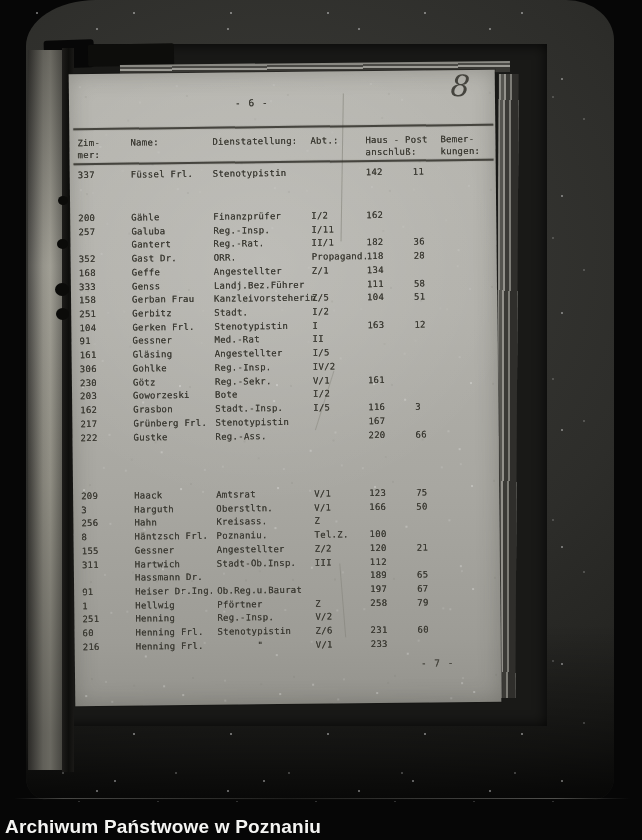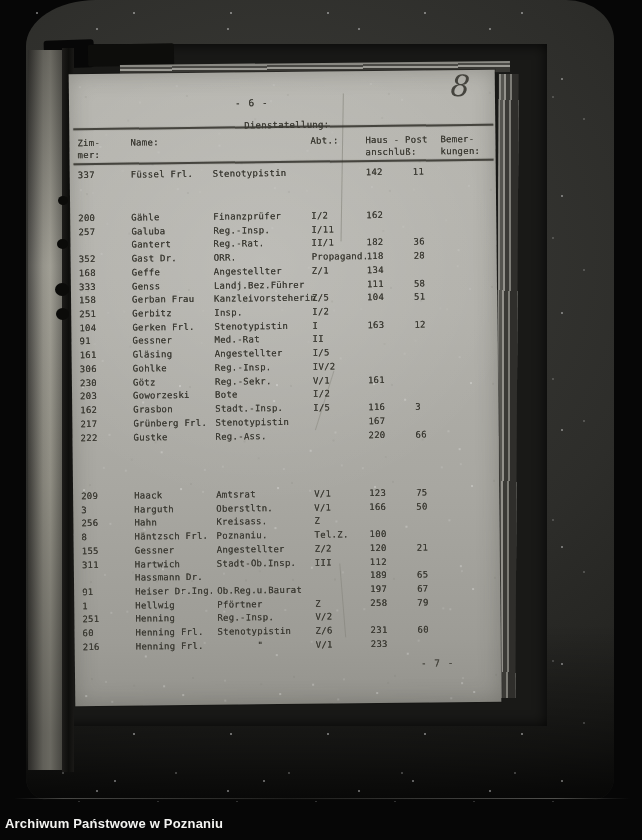--- a/index.html
+++ b/index.html
@@ -84,21 +84,21 @@
   .pn-bottom{left:346px;top:587px;font-size:9.5px;letter-spacing:1px;color:#4a4942;}
 
   .crease{position:absolute;background:rgba(75,75,63,.3);}
   .crease-a{left:272px;top:22px;width:1px;height:148px;transform:rotate(1.5deg);}
   .crease-b{left:252px;top:298px;width:1px;height:62px;transform:rotate(18deg);background:rgba(80,80,68,.22);}
   .crease-c{left:268px;top:492px;width:1px;height:74px;transform:rotate(-4deg);background:rgba(80,80,68,.2);}
 
   .bottom-line{position:absolute;left:14px;top:798px;width:616px;height:1px;
     background:linear-gradient(90deg,rgba(150,150,145,0),rgba(150,150,145,.45) 8%,rgba(150,150,145,.15) 45%,rgba(150,150,145,.5) 88%,rgba(150,150,145,0));}
   .caption{position:absolute;left:5px;top:816px;font-family:"Liberation Sans",sans-serif;
-    font-weight:bold;font-size:13px;letter-spacing:.2px;color:#f4f4f2;}
+    font-weight:bold;font-size:19px;letter-spacing:.2px;color:#f4f4f2;}
 </style>
 </head>
 <body>
 
 <div class="scene">
 
   <div class="board"></div>
   <div class="dust dust-board"></div>
 
   <div class="holder"></div>
@@ -122,21 +122,21 @@
 
     <div class="tw pn-top">- 6 -</div>
     <div class="folio">8</div>
 
     <div class="rule rule1"></div>
     <div class="rule rule2"></div>
 
     <div class="tw" style="left:8px;top:64px;">Zim-</div>
     <div class="tw" style="left:8px;top:75.5px;">mer:</div>
     <div class="tw" style="left:61px;top:64px;text-align:right;">Name:</div>
-    <div class="tw" style="left:143px;top:48px;margin-left:32px;">Dienstatellung:</div>
+    <div class="tw" style="left:143px;top:64px;">Dienstatellung:</div>
     <div class="tw" style="left:241px;top:64px;">Abt.:</div>
     <div class="tw" style="left:296px;top:64px;">Haus - Post</div>
     <div class="tw" style="left:296px;top:75.5px;">anschluß:</div>
     <div class="tw" style="left:371px;top:64px;">Bemer-</div>
     <div class="tw" style="left:371px;top:75.5px;">kungen:</div>
 
     <div class="rows" style="top:96px;">
 
     <div class="row">
         <span class="tw c c-zi">337</span>
@@ -210,21 +210,21 @@
         <span class="tw c c-na">Gerban Frau</span>
         <span class="tw c c-di">Kanzleivorsteherin</span>
         <span class="tw c c-ab">Z/5</span>
         <span class="tw c c-ha">104</span>
         <span class="tw c c-po">51</span>
         <span class="tw c c-be"></span>
       </div>
         <div class="row">
         <span class="tw c c-zi">251</span>
         <span class="tw c c-na">Gerbitz</span>
-        <span class="tw c c-di">Insp.</span>
+        <span class="tw c c-di">Stadt.</span>
         <span class="tw c c-ab">I/2</span>
         <span class="tw c c-ha"></span>
         <span class="tw c c-po"></span>
         <span class="tw c c-be"></span>
       </div>
         <div class="row">
         <span class="tw c c-zi">104</span>
         <span class="tw c c-na">Gerken Frl.</span>
         <span class="tw c c-di">Stenotypistin</span>
         <span class="tw c c-ab">I</span>

